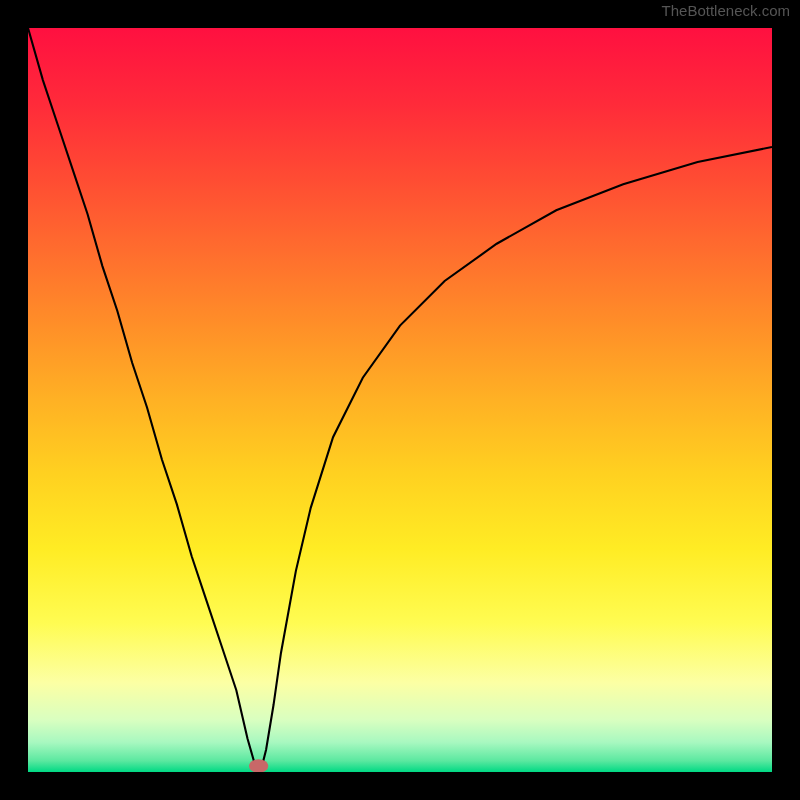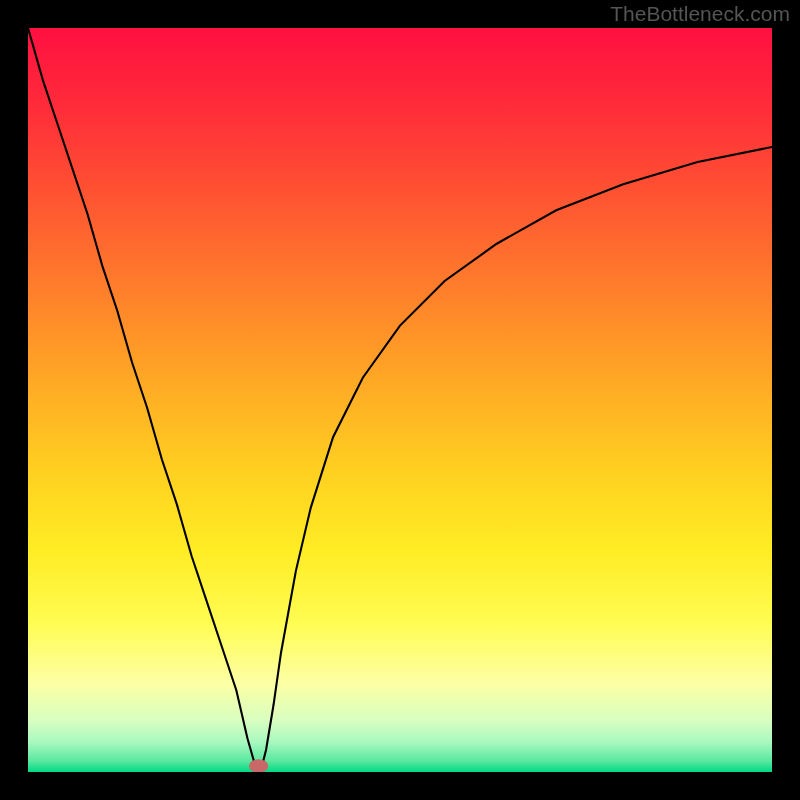--- a/index.html
+++ b/index.html
@@ -13,21 +13,21 @@
     background: #000;
     position: relative;
     overflow: hidden;
   }
   .watermark {
     position: absolute;
     top: 2px;
     right: 10px;
     color: #555;
     font-family: Arial, Helvetica, sans-serif;
-    font-size: 21px;
+    font-size: 15px;
     z-index: 10;
   }
   .plot-area {
     position: absolute;
     top: 28px;
     left: 28px;
     width: 744px;
     height: 744px;
     overflow: hidden;
   }

